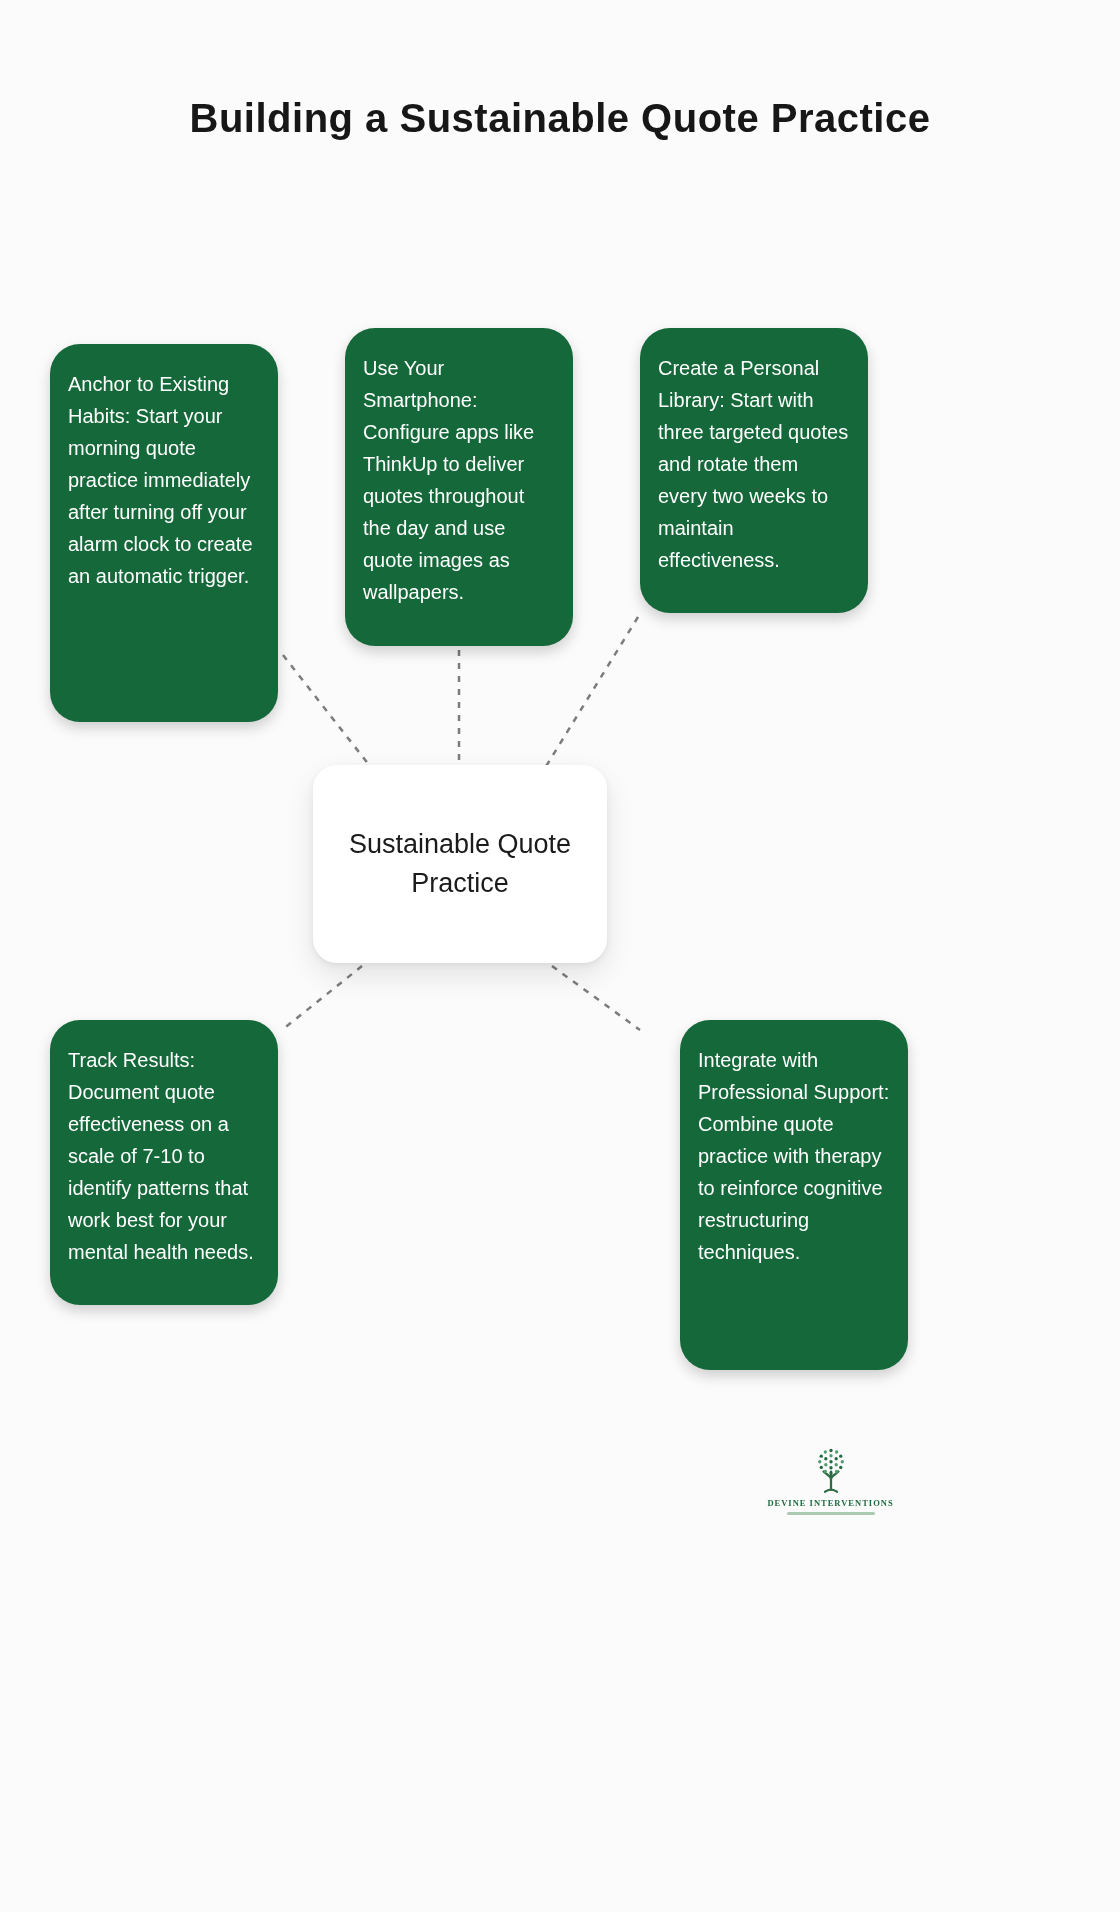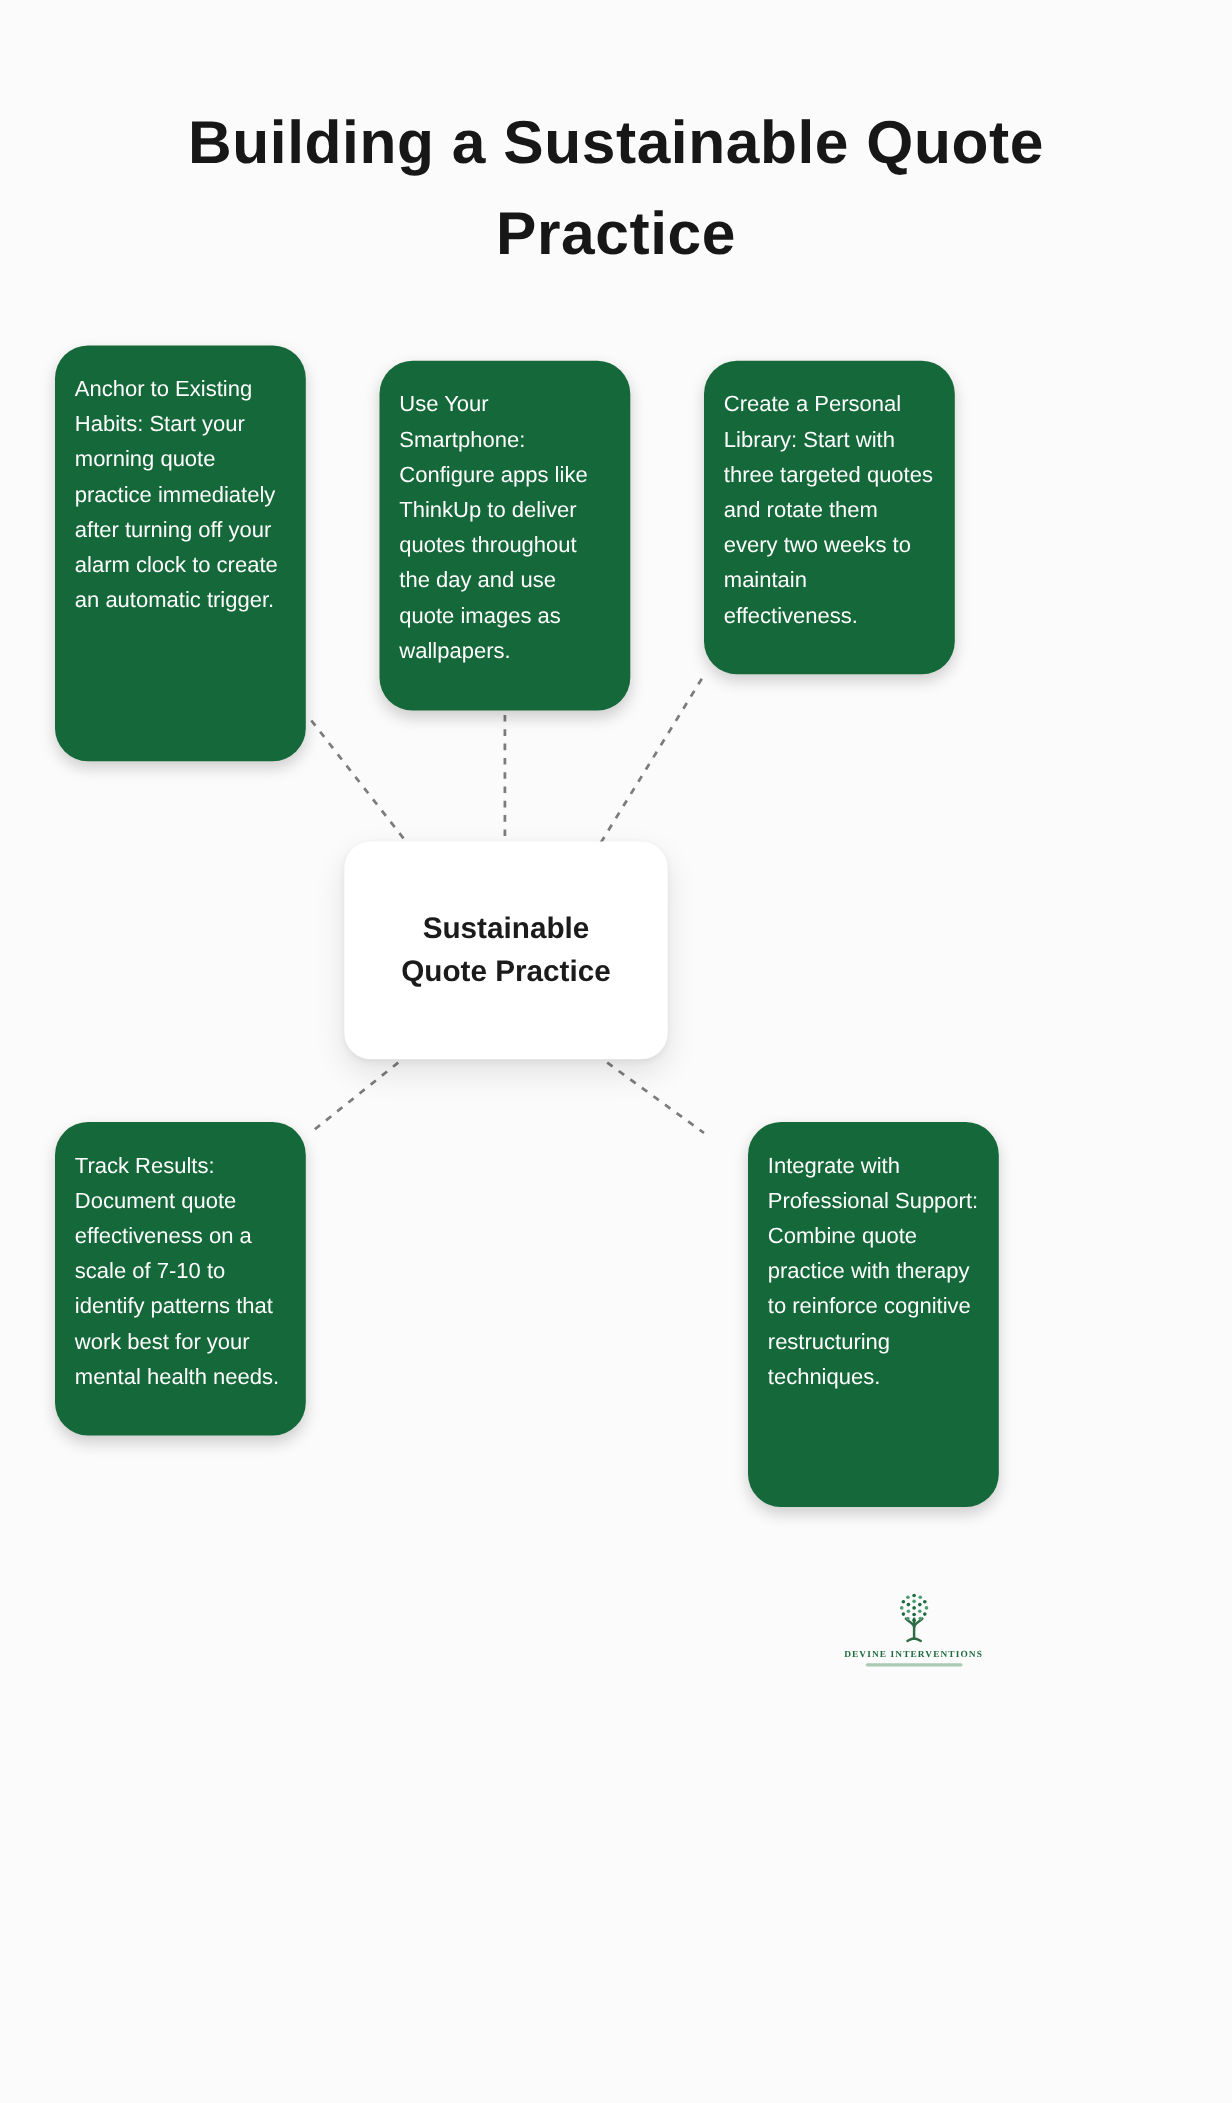--- a/index.html
+++ b/index.html
@@ -20,21 +20,21 @@
     margin:0 auto;
     background:var(--page-bg);
     overflow:hidden;
   }
   .title{
     position:absolute;
     top:88px;left:50%;
     transform:translateX(-50%);
     width:900px;max-width:900px;
     text-align:center;
-    font-size:55px;
+    font-size:40px;
     line-height:1.5;
     font-weight:800;
     color:var(--title-color);
     letter-spacing:0.5px;
   }
   .connector-svg{
     position:absolute;top:0;left:0;
     width:1120px;height:1912px;
     pointer-events:none;
   }
@@ -48,39 +48,39 @@
     position:absolute;
     width:228px;
     background:var(--node-bg);
     color:var(--node-text);
     border-radius:30px;
     padding:24px 18px;
     font-size:20px;
     line-height:1.6;
     box-shadow:0 6px 14px rgba(0,0,0,0.18);
   }
-  .card-1{left:50px;top:314px;min-height:378px;}
+  .card-1{left:50px;top:344px;min-height:378px;}
   .card-2{left:345px;top:328px;min-height:318px;}
   .card-3{left:640px;top:328px;min-height:285px;}
   .card-4{left:50px;top:1020px;min-height:285px;}
   .card-5{left:640px;top:1020px;min-height:350px;margin-left:40px;}
   .center-node{
     position:absolute;
     left:313px;top:765px;
     width:294px;height:198px;
     background:var(--center-bg);
     border-radius:24px;
     box-shadow:0 12px 28px rgba(0,0,0,0.10), 0 2px 6px rgba(0,0,0,0.06);
     display:flex;align-items:center;justify-content:center;
     text-align:center;
   }
   .center-node .label{
     width:224px;
     font-size:27px;
-    font-weight:700;
+    font-weight:400;
     line-height:1.45;
     color:#1b1b1b;
   }
   .logo{
     position:absolute;
     left:768px;top:1446px;
     width:125px;
     display:flex;flex-direction:column;align-items:center;
     gap:4px;
     font-family:Liberation Serif, serif;

